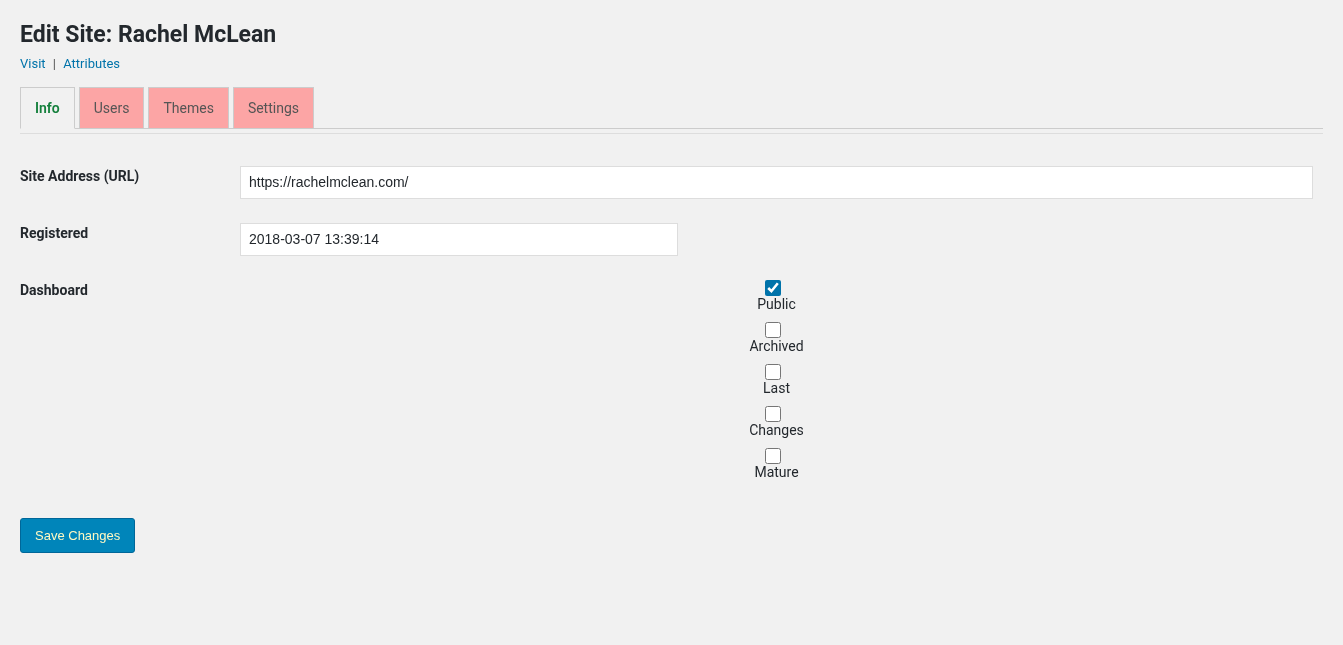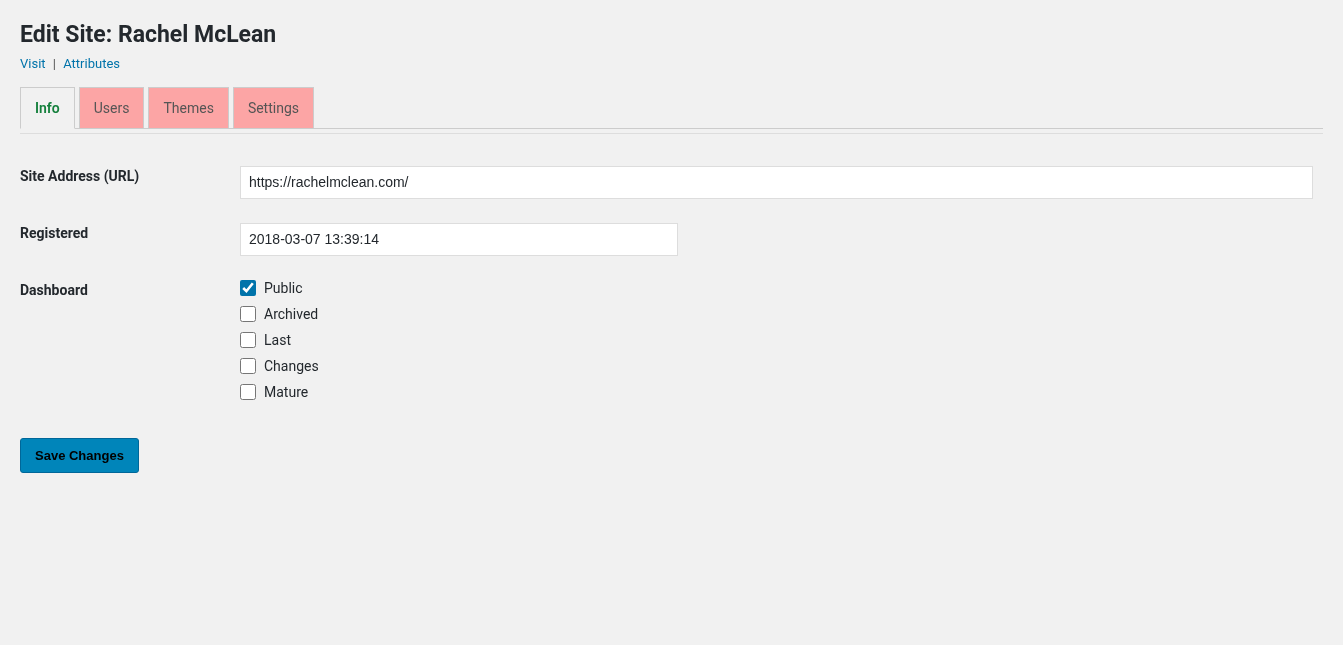--- a/index.html
+++ b/index.html
@@ -124,38 +124,39 @@
       max-width: 1200px;
     }
 
     .checkbox-label {
       display: flex;
       align-items: center;
       margin-bottom: 10px;
       font-size: 14px;
       cursor: pointer;
       user-select: none;
+      flex-direction: column;
     }
 
     .checkbox-label input[type="checkbox"] {
       margin-right: 8px;
       width: 16px;
       height: 16px;
       cursor: pointer;
       accent-color: #0073aa;
     }
 
     
     .button-primary {
       display: inline-block;
       padding: 7px 14px;
       font-size: 13px;
-      font-weight: 700;
+      font-weight: 400;
       background: #0085ba;
-      color: #000000;
+      color: #fef9c3;
       border: 1px solid #006799;
       border-radius: 3px;
       cursor: pointer;
       text-decoration: none;
       line-height: 1.5;
       margin-top: 16px;
     }
 
     .divider-line {
       border: none;

